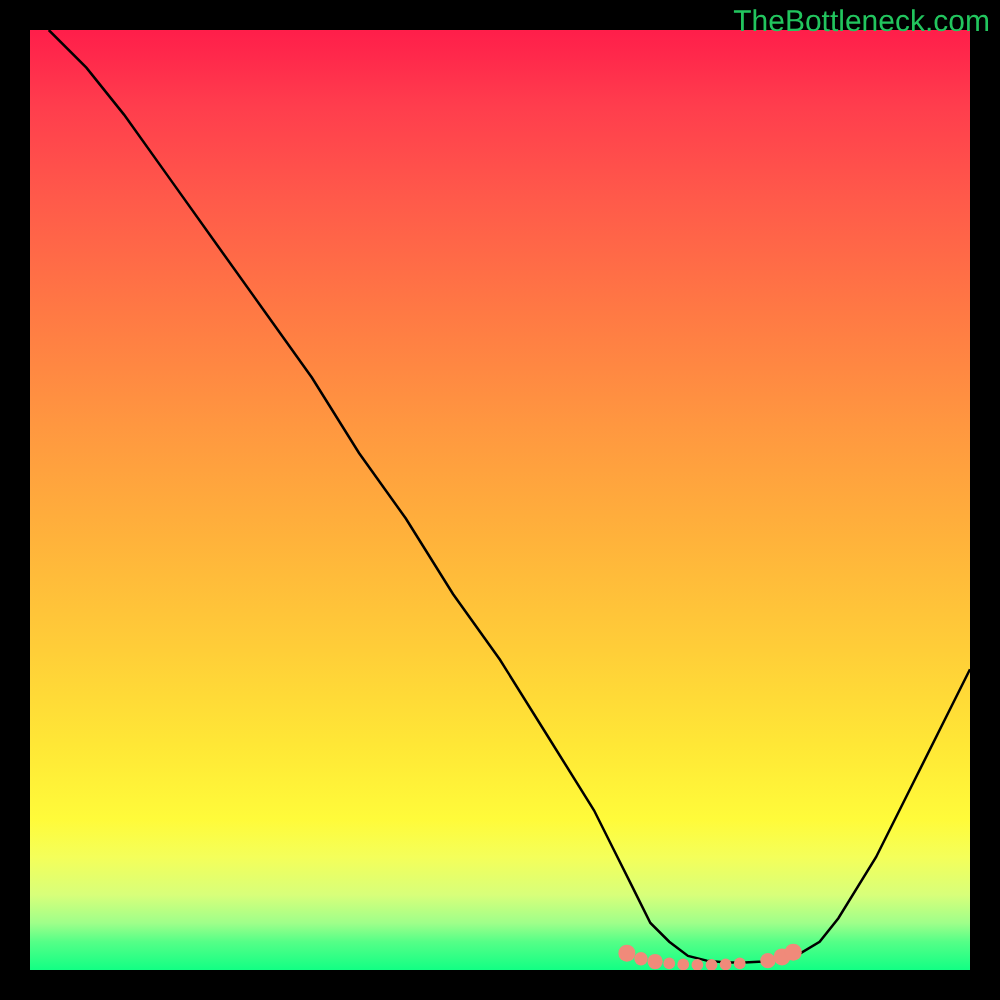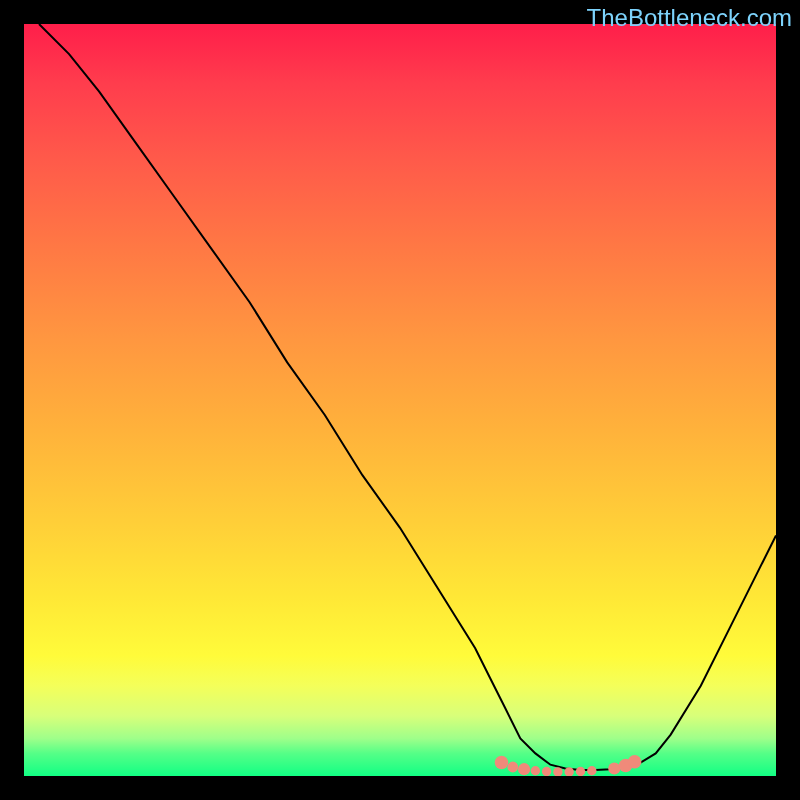--- a/index.html
+++ b/index.html
@@ -8,21 +8,21 @@
     height: 800px;
     background: #000;
     font-family: Arial, sans-serif;
     position: relative;
     overflow: hidden;
   }
   .watermark {
     position: absolute;
     top: 4px;
     right: 8px;
-    color: #7dd3fc;
+    color: #22c55e;
     font-size: 24px;
     font-weight: normal;
     z-index: 10;
   }
   .plot-area {
     position: absolute;
     left: 24px;
     top: 24px;
     width: 752px;
     height: 752px;

